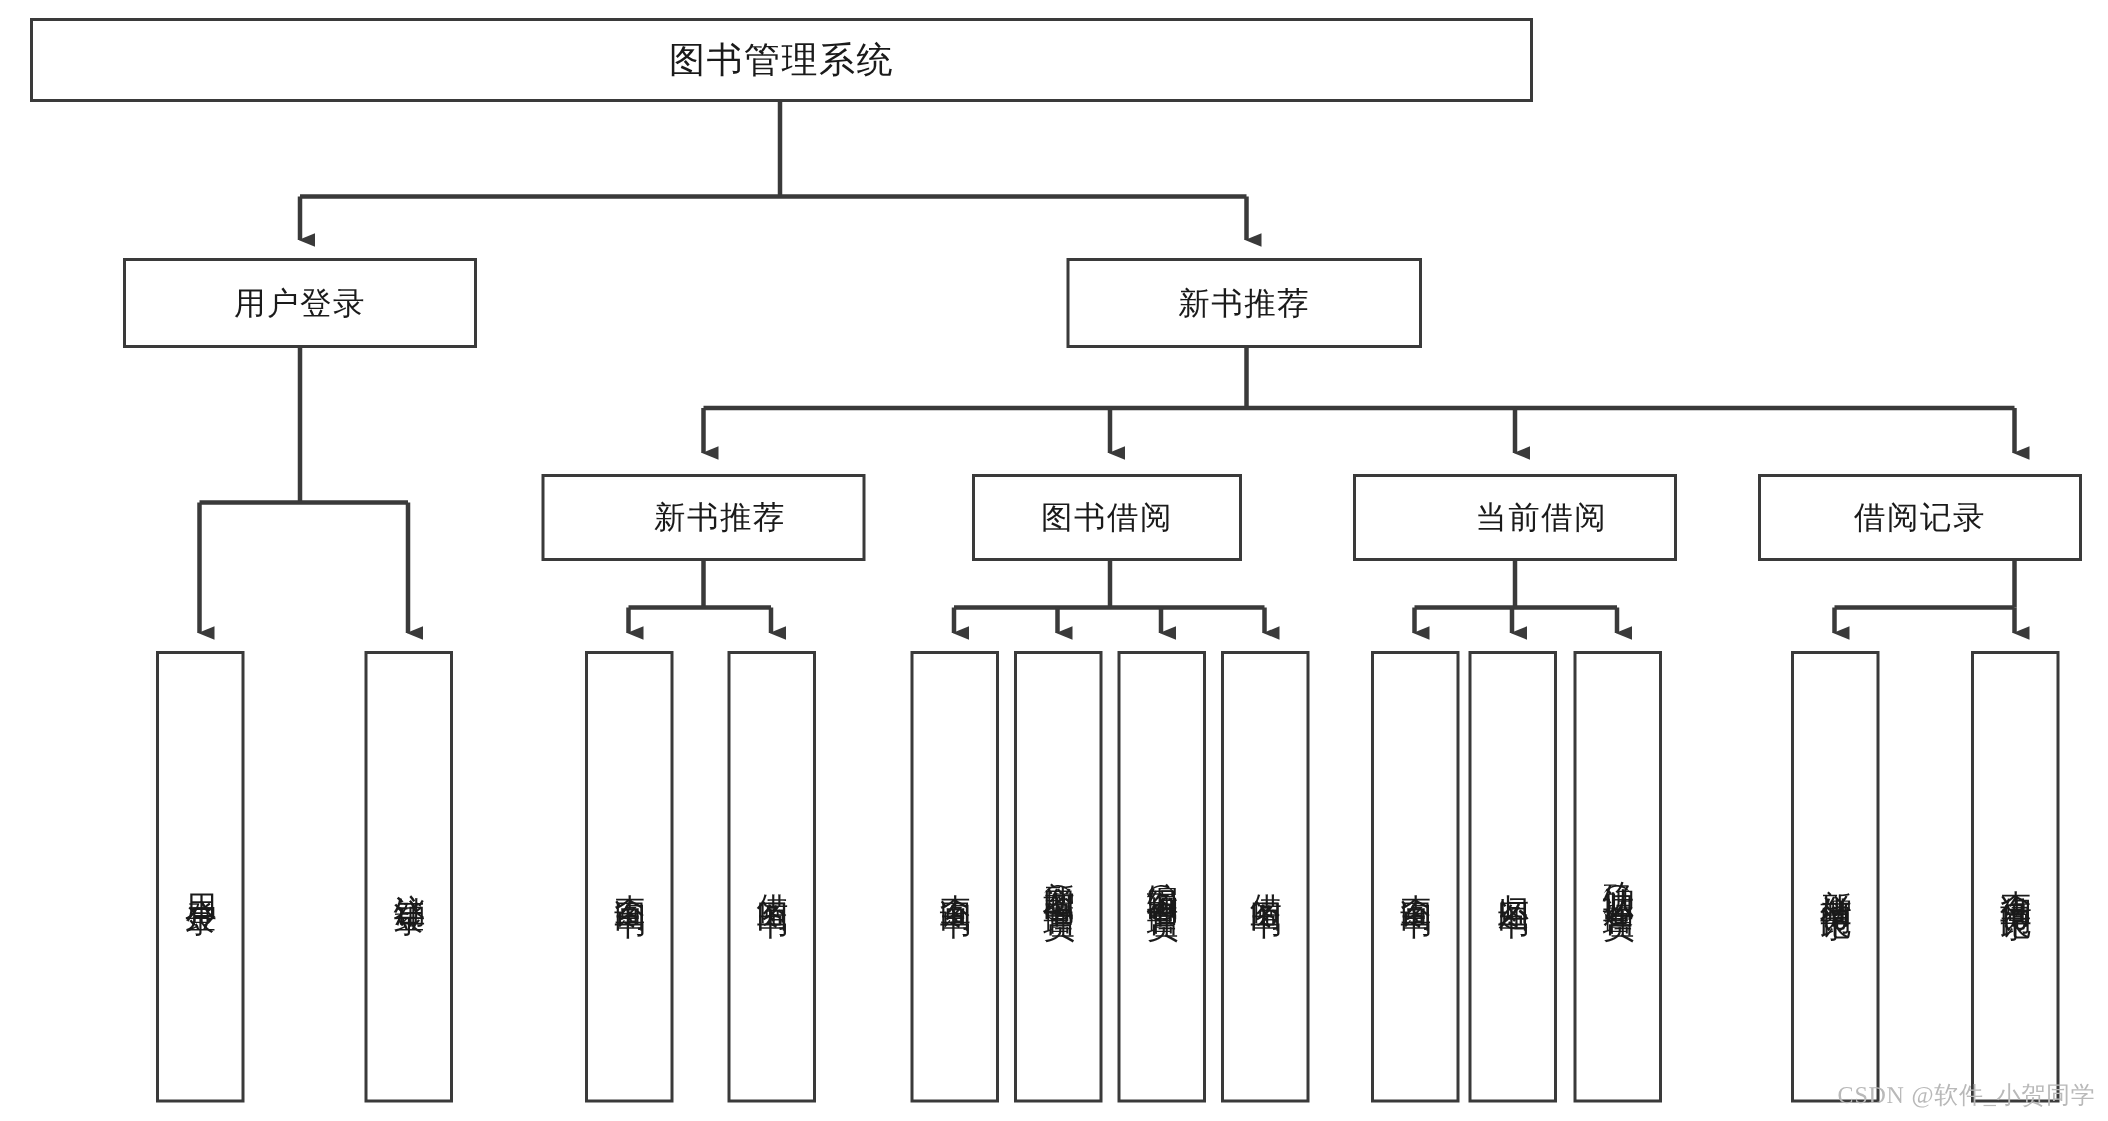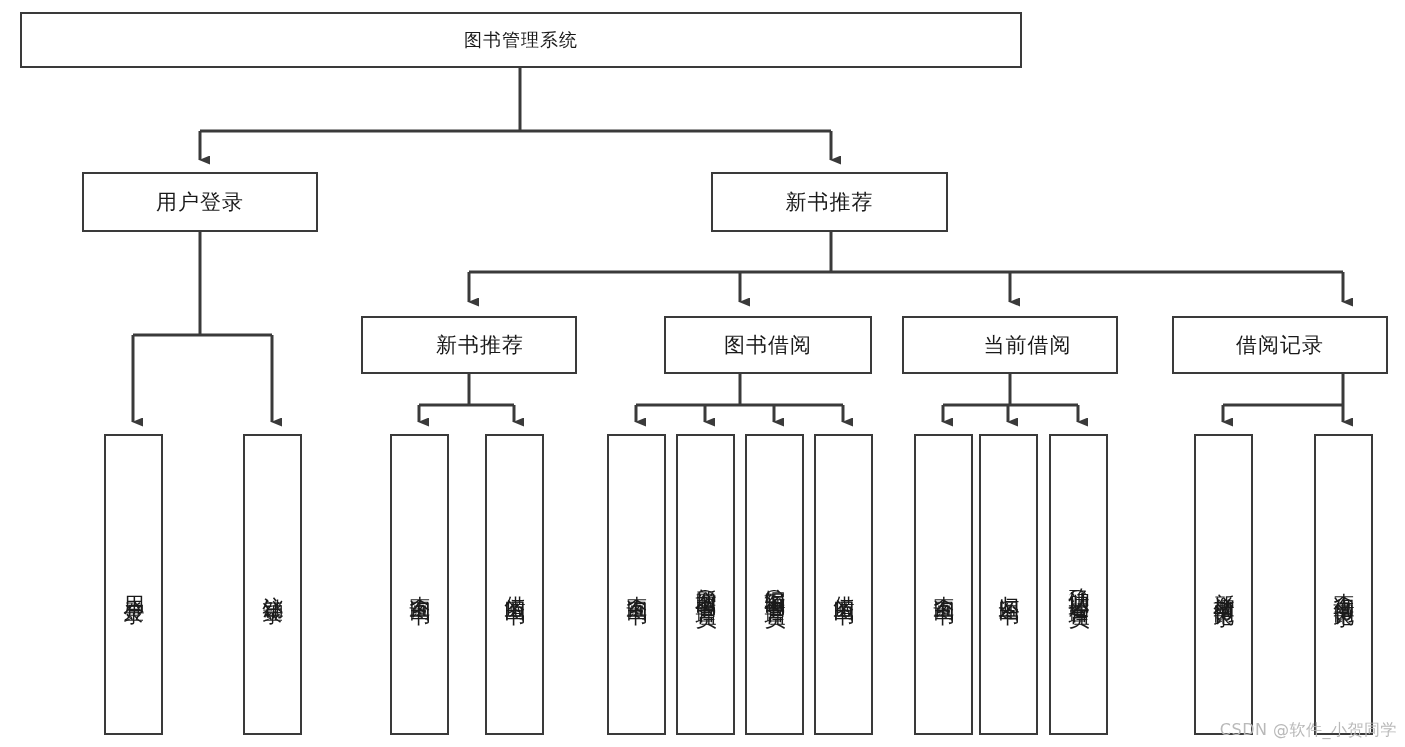--- a/index.html
+++ b/index.html
@@ -45,31 +45,32 @@
   .node-v {
     writing-mode: vertical-rl;
     text-orientation: upright;
     font-size: 21px;
     letter-spacing: 3px;
     line-height: 1;
     white-space: nowrap;
     padding: 4px 0;
   }
   .node-root {
-    font-size: 18px;
+    font-size: 24px;
   }
   .watermark {
     position: absolute;
     right: 8px;
     bottom: 6px;
     font-size: 16px;
     color: #b9b9b9;
     letter-spacing: 0.5px;
     white-space: nowrap;
     z-index: 5;
+    font-family: Liberation Serif, serif;
   }
 </style>
 </head>
 <body>
 
 <div id="diagram-root">
 
   <svg id="edges-layer" viewBox="0 0 1405 747" width="1405" height="747" xmlns="http://www.w3.org/2000/svg">
     <defs>
       <marker id="arrowhead" markerWidth="9" markerHeight="11" refX="4.5" refY="10" orient="auto" markerUnits="userSpaceOnUse">
@@ -121,21 +122,21 @@
       <path d="M1343,405 L1343,422" marker-end="url(#arrowhead)"></path>
     </g>
   </svg>
 
   <div class="node node-h node-root" style="left:20px; top:12px; width:1002px; height:56px;">图书管理系统</div>
 
   <div class="node node-h" style="left:82px; top:172px; width:236px; height:60px;">用户登录</div>
   <div class="node node-h" style="left:711px; top:172px; width:237px; height:60px;">新书推荐</div>
 
   <div class="node node-h" style="left:361px; top:316px; width:216px; height:58px;padding-left:22px;">新书推荐</div>
-  <div class="node node-h" style="left:664px; top:316px; width:208px; height:58px;">图书借阅</div>
+  <div class="node node-h" style="left:648px; top:316px; width:180px; height:58px;">图书借阅</div>
   <div class="node node-h" style="left:902px; top:316px; width:216px; height:58px;padding-left:35px;">当前借阅</div>
   <div class="node node-h" style="left:1172px; top:316px; width:216px; height:58px;">借阅记录</div>
 
   <div class="node node-v" style="left:104px; top:434px; width:59px; height:301px;">用户登录</div>
   <div class="node node-v" style="left:243px; top:434px; width:59px; height:301px;">注销登录</div>
 
   <div class="node node-v" style="left:390px; top:434px; width:59px; height:301px;">查询图书</div>
   <div class="node node-v" style="left:485px; top:434px; width:59px; height:301px;">借阅图书</div>
 
   <div class="node node-v" style="left:607px; top:434px; width:59px; height:301px;">查询图书</div>

